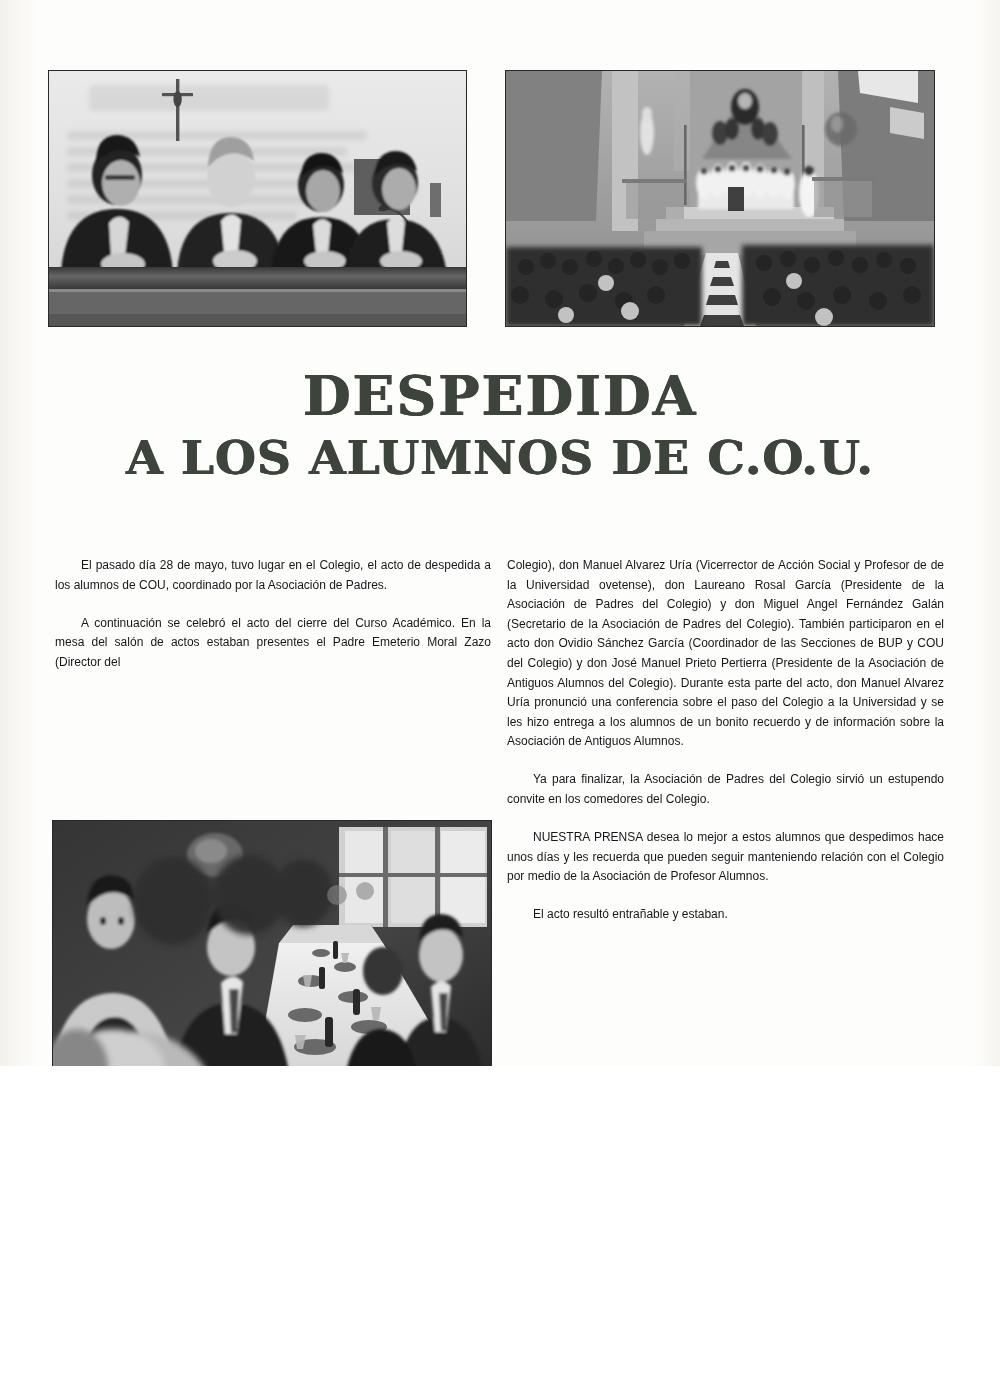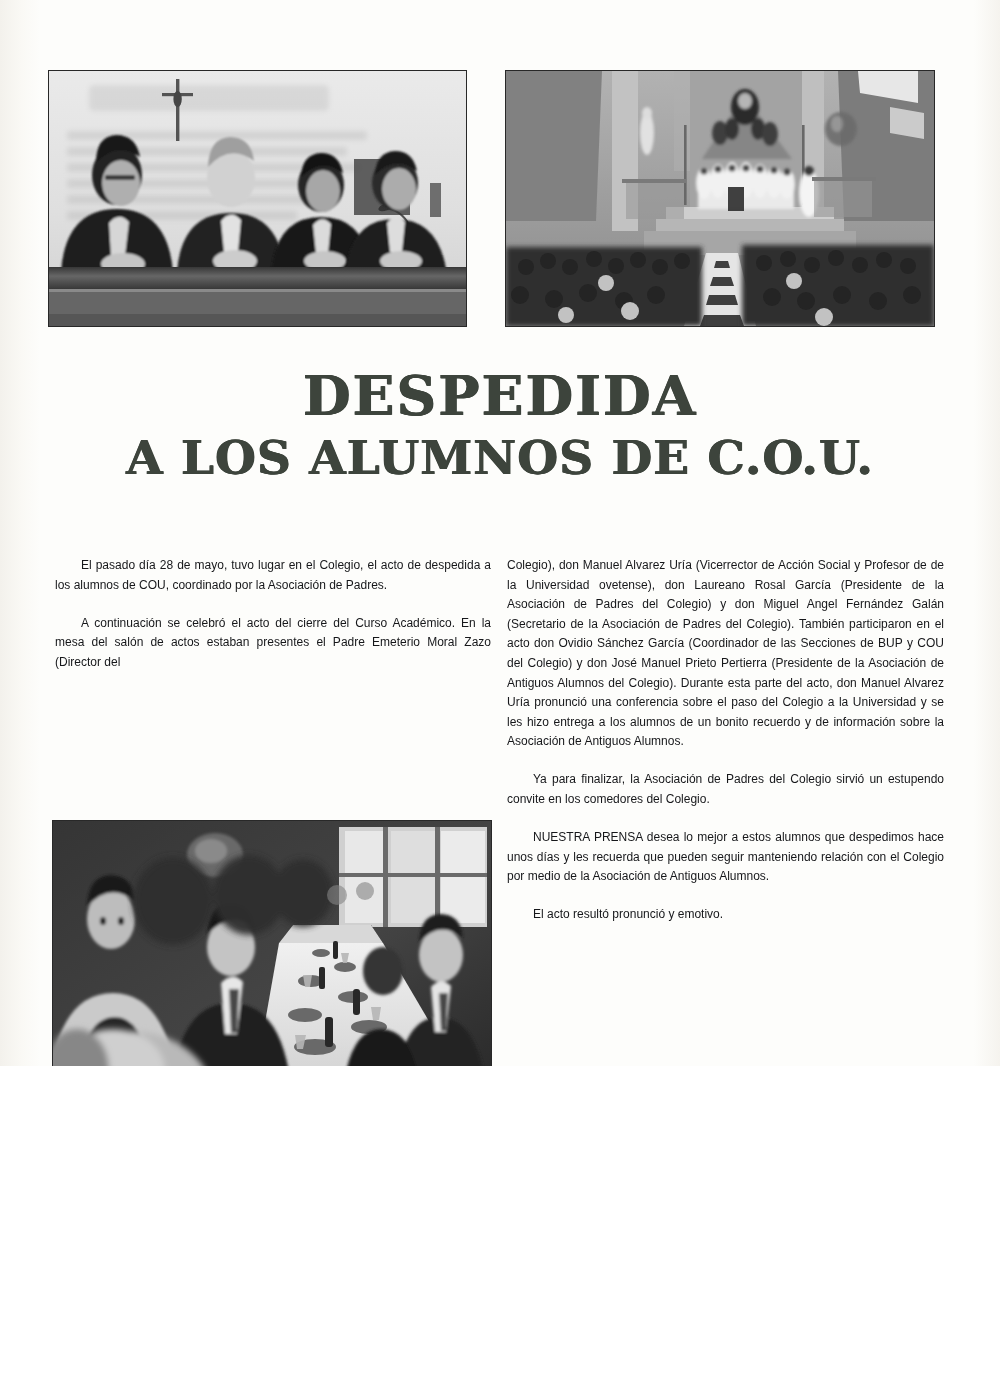--- a/index.html
+++ b/index.html
@@ -332,22 +332,22 @@
   <div class="headline headline-2">A LOS ALUMNOS DE C.O.U.</div>
 
   <div class="col col-left">
     <p>El pasado día 28 de mayo, tuvo lugar en el Colegio, el acto de despedida a los alumnos de COU, coordinado por la Asociación de Padres.</p>
     <p>A continuación se celebró el acto del cierre del Curso Académico. En la mesa del salón de actos estaban presentes el Padre Emeterio Moral Zazo (Director del</p>
   </div>
 
   <div class="col col-right">
     <p class="no-indent">Colegio), don Manuel Alvarez Uría (Vicerrector de Acción Social y Profesor de de la Universidad ovetense), don Laureano Rosal García (Presidente de la Asociación de Padres del Colegio) y don Miguel Angel Fernández Galán (Secretario de la Asociación de Padres del Colegio). También participaron en el acto don Ovidio Sánchez García (Coordinador de las Secciones de BUP y COU del Colegio) y don José Manuel Prieto Pertierra (Presidente de la Asociación de Antiguos Alumnos del Colegio). Durante esta parte del acto, don Manuel Alvarez Uría pronunció una conferencia sobre el paso del Colegio a la Universidad y se les hizo entrega a los alumnos de un bonito recuerdo y de información sobre la Asociación de Antiguos Alumnos.</p>
     <p>Ya para finalizar, la Asociación de Padres del Colegio sirvió un estupendo convite en los comedores del Colegio.</p>
-    <p>NUESTRA PRENSA desea lo mejor a estos alumnos que despedimos hace unos días y les recuerda que pueden seguir manteniendo relación con el Colegio por medio de la Asociación de Antiguos Alumnos.</p>
-    <p>El acto resultó pronunció y emotivo.</p>
+    <p>NUESTRA PRENSA desea lo mejor a estos alumnos que despedimos hace unos días y les recuerda que pueden seguir manteniendo relación con el Colegio por medio de la Asociación de Profesor Alumnos.</p>
+    <p>El acto resultó entrañable y estaban.</p>
   </div>
 
   <div class="signature">NUESTRA PRENSA</div>
 
   <div class="photo" style="left:52px; top:820px; width:438px; height:292px;">
     <svg viewBox="0 0 438 292" preserveAspectRatio="none">
       <defs>
         <linearGradient id="bqBg" x1="0" y1="0" x2="1" y2="1">
           <stop offset="0%" stop-color="#3b382f"></stop>
           <stop offset="55%" stop-color="#4a463c"></stop>

